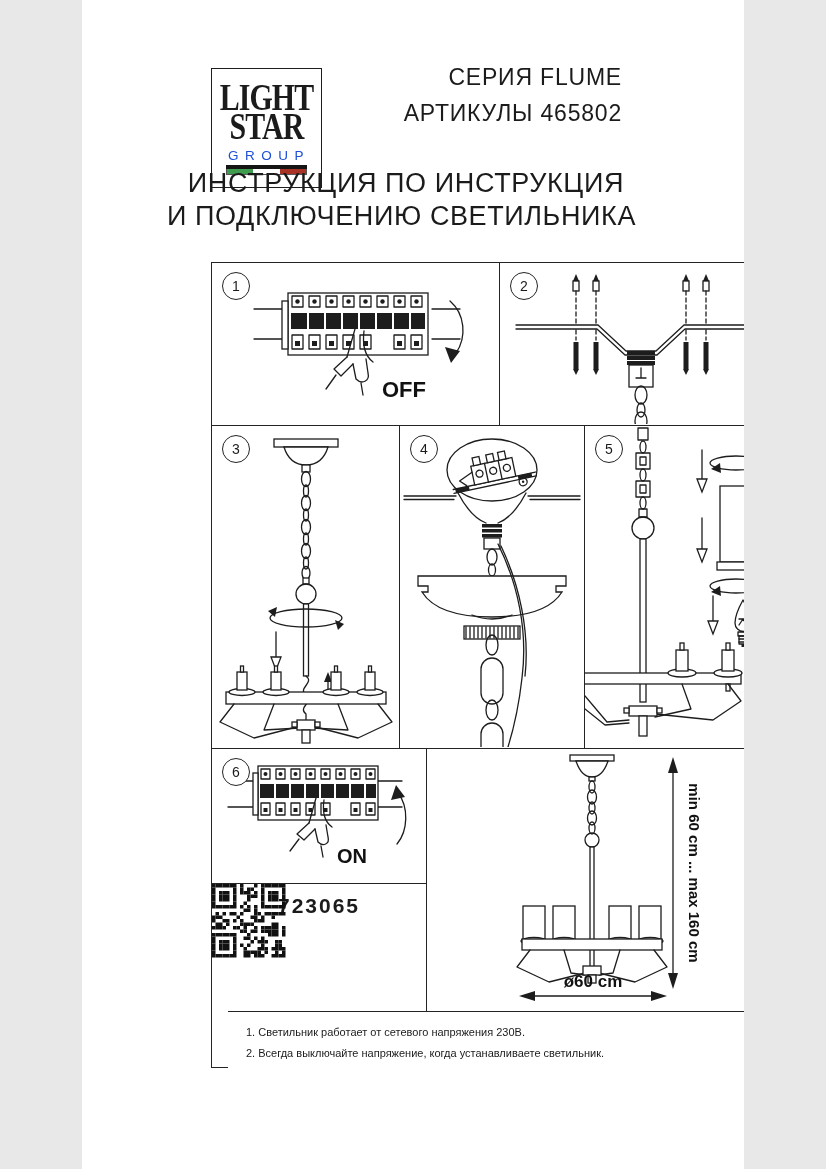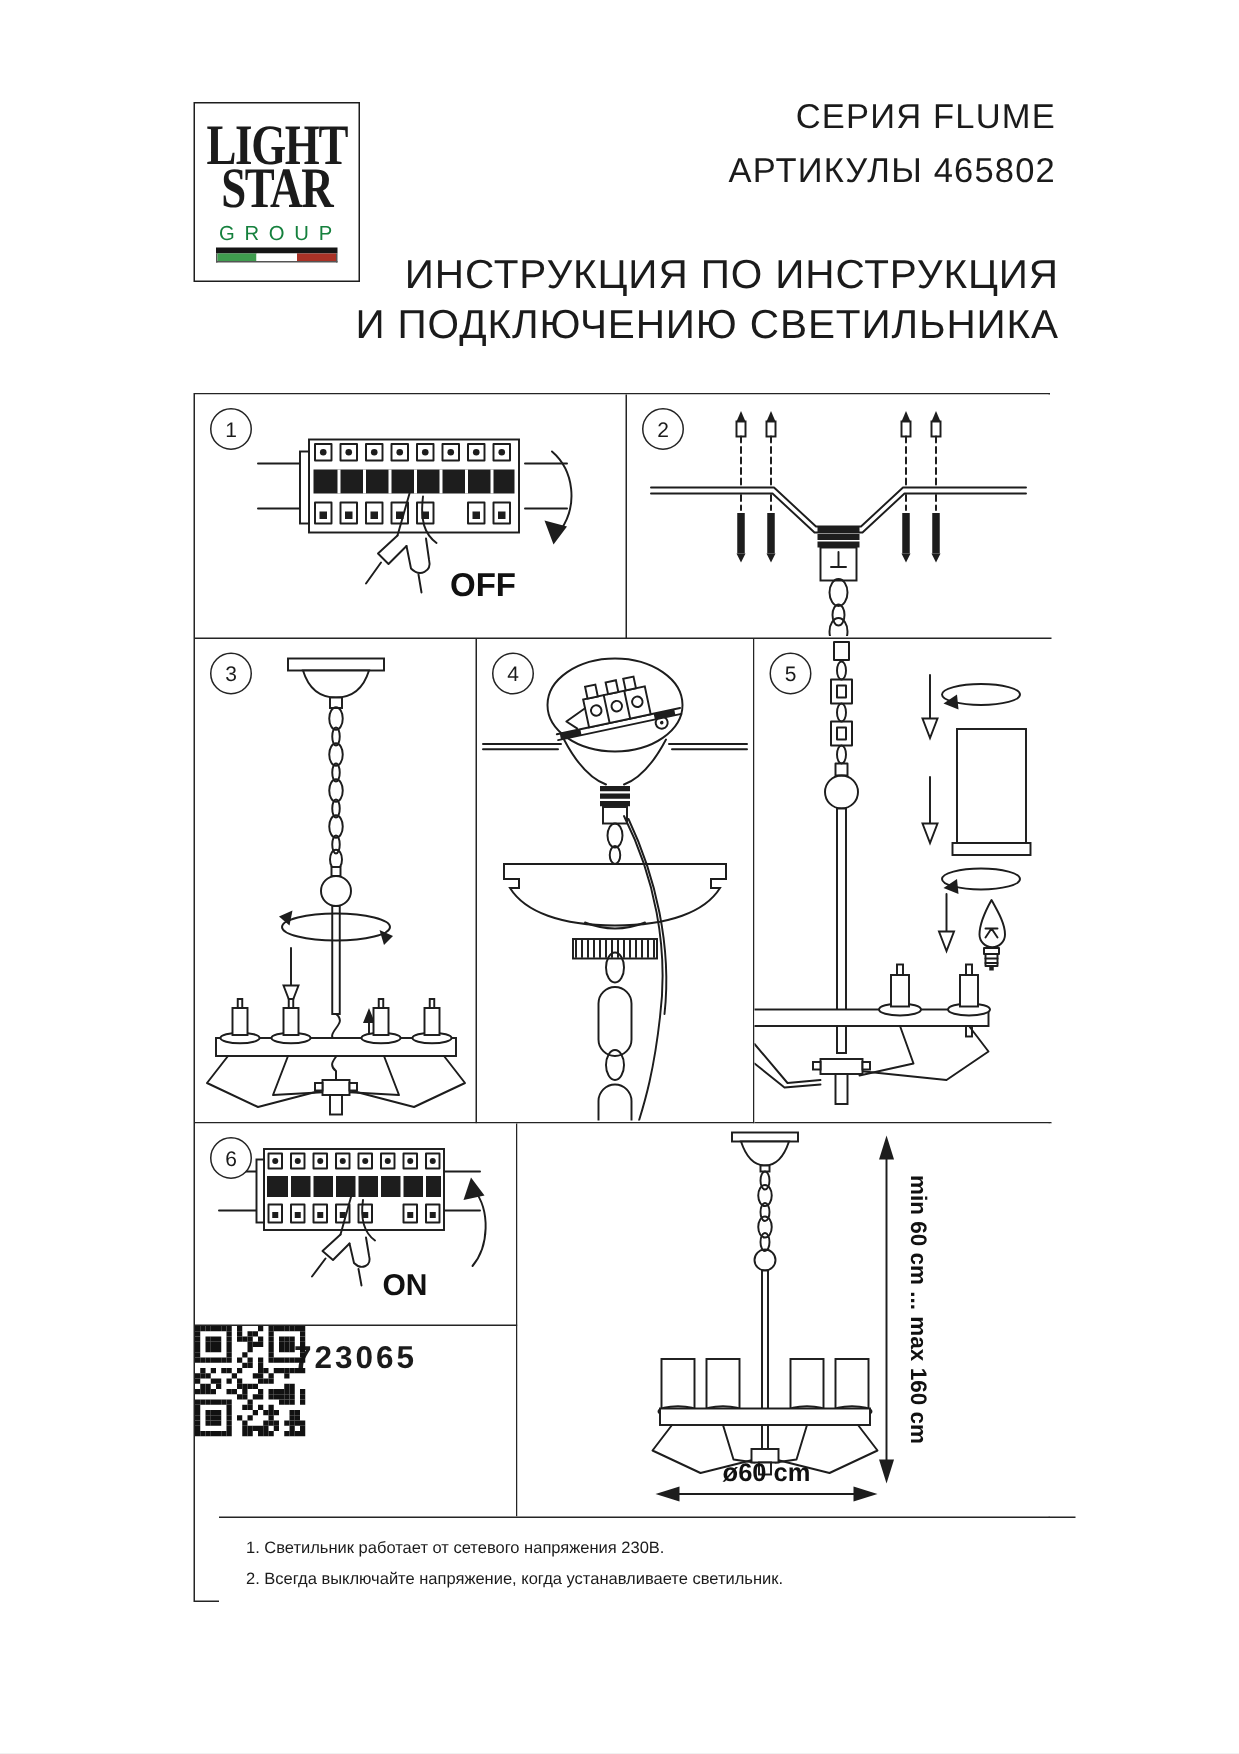--- a/index.html
+++ b/index.html
@@ -1,34 +1,34 @@
 <!DOCTYPE html>
 <html><head>
 <meta charset="utf-8">
 <style>
   html,body{margin:0;padding:0;background:#e8e8e8;}
-  .page{position:relative;width:826px;height:1169px;background:#ffffff;margin:0 auto;overflow:hidden;
+  .page{position:relative;width:662px;height:1169px;background:#ffffff;margin:0 auto;overflow:hidden;
         font-family:"Liberation Sans",sans-serif;color:#1b1b1b;}
   
   .logo-box{position:absolute;left:129px;top:68px;width:111px;height:120px;border:1.5px solid #1d1d1d;
             box-sizing:border-box;text-align:center;}
   .logo-word{font-family:"Liberation Serif",serif;font-weight:bold;font-size:34px;line-height:29px;
              letter-spacing:-1px;transform:scale(0.88,1.12);transform-origin:center;}
   .logo-words{padding-top:14px;}
-  .logo-group{font-size:13.5px;letter-spacing:6.5px;color:#15803d;margin-top:7px;padding-left:5px;}
+  .logo-group{font-size:13.5px;letter-spacing:6.5px;color:#1d4ed8;margin-top:7px;padding-left:5px;}
   .logo-flag{position:absolute;left:14px;right:14px;bottom:12px;}
   .flag-top{height:4px;background:#151515;}
   .flag-strip{display:flex;height:6px;border:1px solid #555;border-top:none;box-sizing:border-box;}
   .flag-strip div{flex:1;}
   
   .hline{position:absolute;font-weight:normal;white-space:nowrap;}
   .h-series {right:122px;top:64px; font-size:23px;letter-spacing:0.8px;}
   .h-article{right:122px;top:100px;font-size:23px;letter-spacing:0.8px;}
   .h-instr1 {right:120px;top:168px;font-size:27px;letter-spacing:0.6px;}
-  .h-instr2 {right:120px;top:201px;font-size:27px;letter-spacing:0.6px;}
+  .h-instr2 {right:108px;top:201px;font-size:27px;letter-spacing:0.6px;}
   
   .manual-table{position:absolute;left:129px;top:262px;width:571px;height:806px;
                 border:1.3px solid #242424;box-sizing:border-box;}
   .panel{position:absolute;box-sizing:border-box;background:#fff;}
   .br{border-right:1.3px solid #242424;}
   .bb{border-bottom:1.3px solid #242424;}
   .p1{left:0;top:0;width:288px;height:163px;}
   .p2{left:288px;top:0;width:283px;height:163px;}
   .p3{left:0;top:163px;width:188px;height:323px;}
   .p4{left:188px;top:163px;width:185px;height:323px;}

